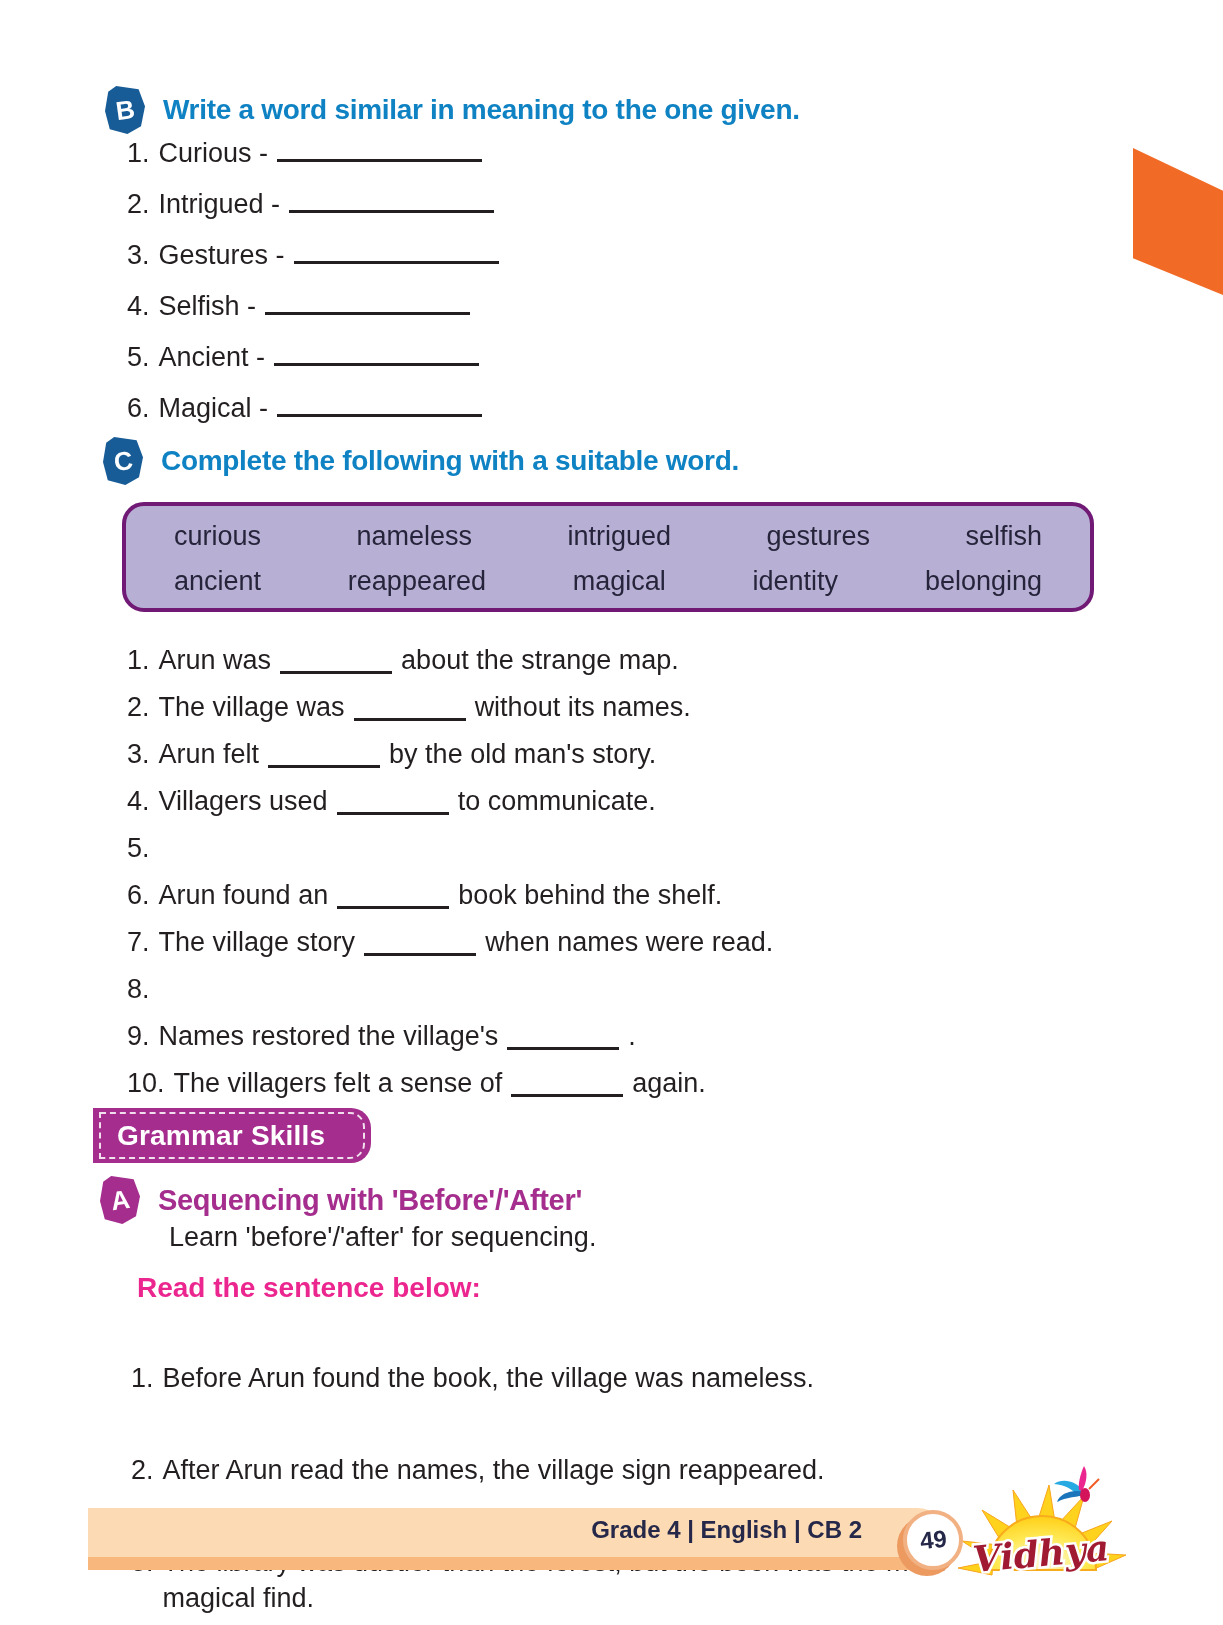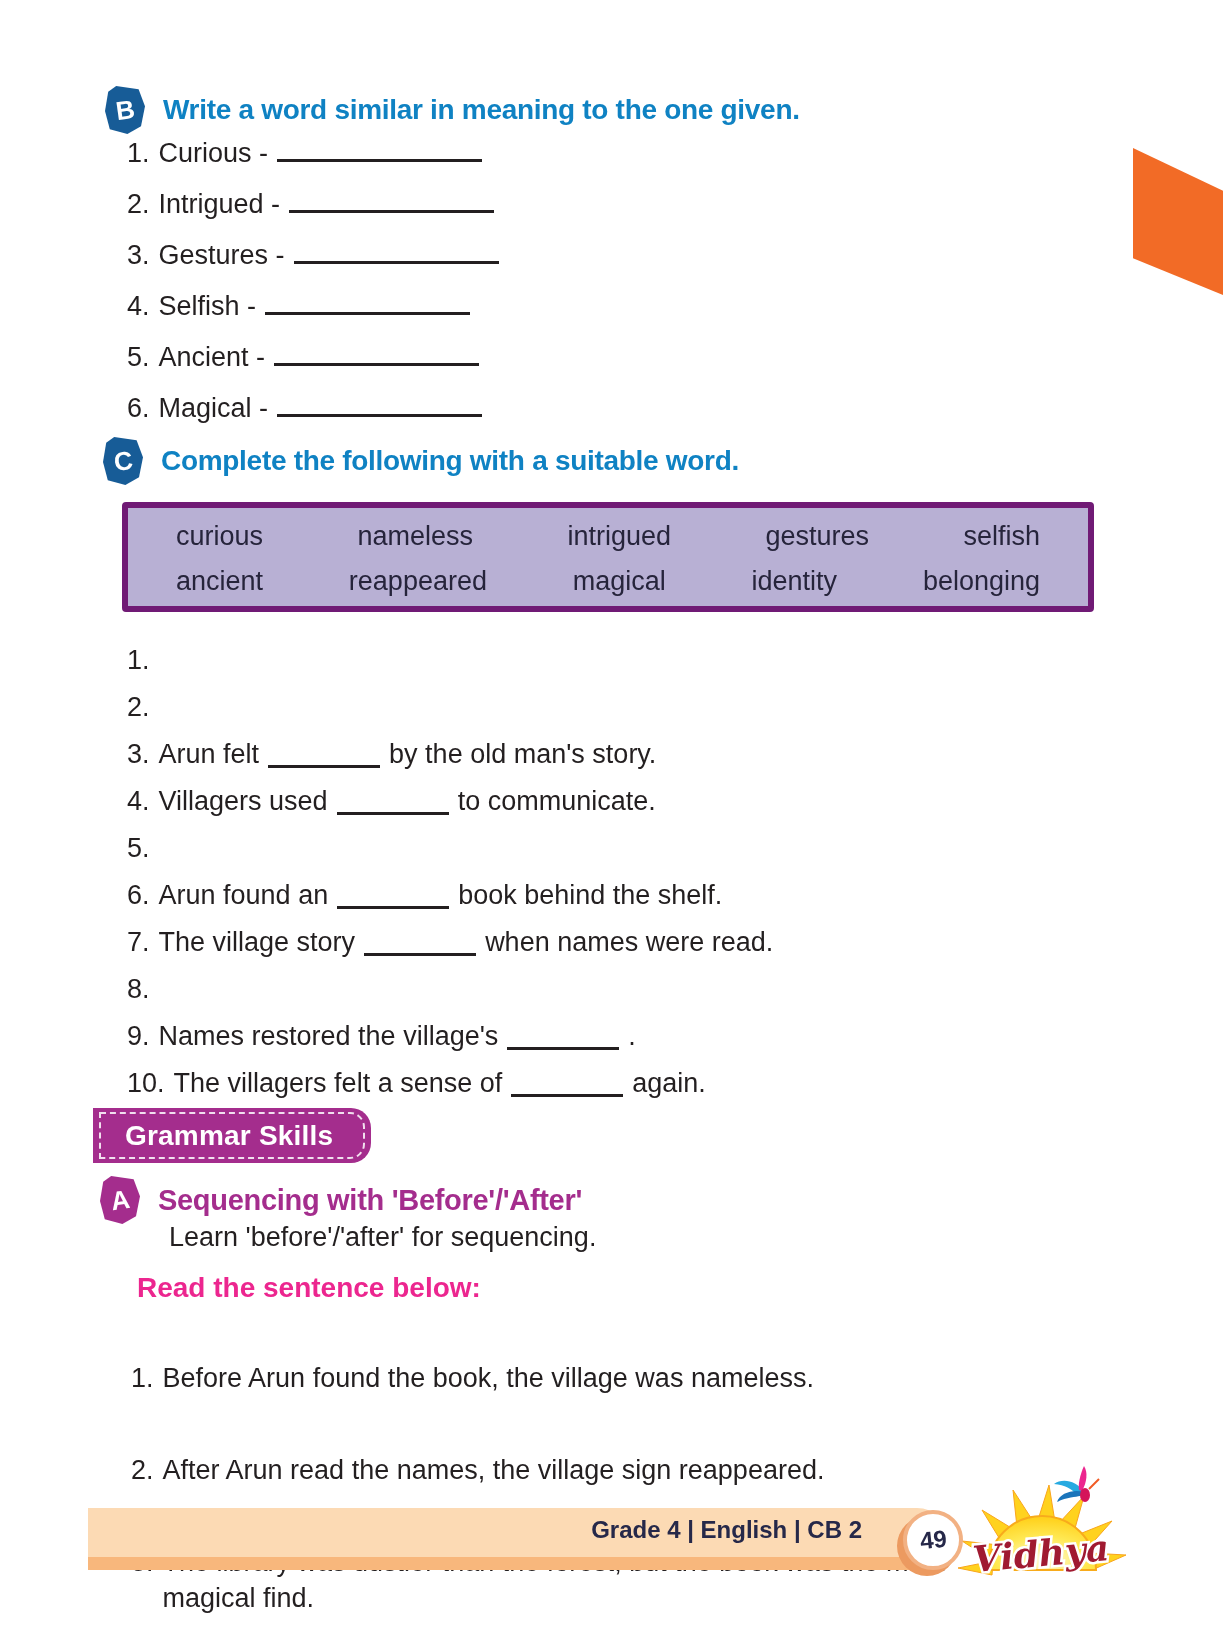--- a/index.html
+++ b/index.html
@@ -36,27 +36,27 @@
   .blank.c-size{width:112px;}
 
   #sec-b-list{position:absolute;left:127px;top:138px;}
   #sec-b-list .line{margin-bottom:21px;}
 
   #sec-c-list{position:absolute;left:127px;top:645px;}
   #sec-c-list .line{margin-bottom:17px;}
 
   
   .word-bank{position:absolute;left:122px;top:502px;width:972px;height:110px;
-    background:var(--lavender);border:6px solid #701a75;border-radius:4px;
+    background:var(--lavender);border:4px solid #701a75;border-radius:22px;
     display:flex;flex-direction:column;justify-content:center;gap:14px;padding:6px 48px 2px 48px;}
   .wb-row{display:flex;justify-content:space-between;font-size:27px;color:#26243b;}
 
   
   .skills-band{position:absolute;left:93px;top:1108px;width:278px;height:55px;background:var(--magenta);
-    border-radius:0 20px 20px 0;display:flex;align-items:center;padding-left:32px;}
+    border-radius:0 20px 20px 0;display:flex;align-items:center;padding-left:24px;}
   .skills-band::after{content:'';position:absolute;inset:4px 6px;border:2px dashed rgba(255,255,255,.85);
     border-radius:0 15px 15px 0;pointer-events:none;}
   .skills-band .label{color:#fff;font-weight:bold;font-size:28px;letter-spacing:.2px;}
 
   #grammar-sub{position:absolute;left:152px;top:1222px;font-size:27px;margin-left:17px;}
   #grammar-read{position:absolute;left:137px;top:1272px;font-size:28px;font-weight:bold;color:var(--pink);}
   #grammar-list{position:absolute;left:131px;top:1316px;width:960px;}
   #grammar-list .line{line-height:36px;margin-bottom:12px;font-size:27px;}
   #grammar-list .g-text{max-width:880px;margin-top:44px;}
 
@@ -150,24 +150,26 @@
         <span class="wb-word">magical</span>
         <span class="wb-word">identity</span>
         <span class="wb-word">belonging</span>
       </div>
   </div>
 
   <div id="sec-c-list">
 
       <div class="line">
         <span class="num">1.</span>
+        <span><span>Arun was</span><span class="blank c-size"></span><span>about the strange map.</span></span>
       </div>
 
       <div class="line">
         <span class="num">2.</span>
+        <span><span>The village was</span><span class="blank c-size"></span><span>without its names.</span></span>
       </div>
 
       <div class="line">
         <span class="num">3.</span>
         <span><span>Arun felt</span><span class="blank c-size"></span><span>by the old man's story.</span></span>
       </div>
 
       <div class="line">
         <span class="num">4.</span>
         <span><span>Villagers used</span><span class="blank c-size"></span><span>to communicate.</span></span>

